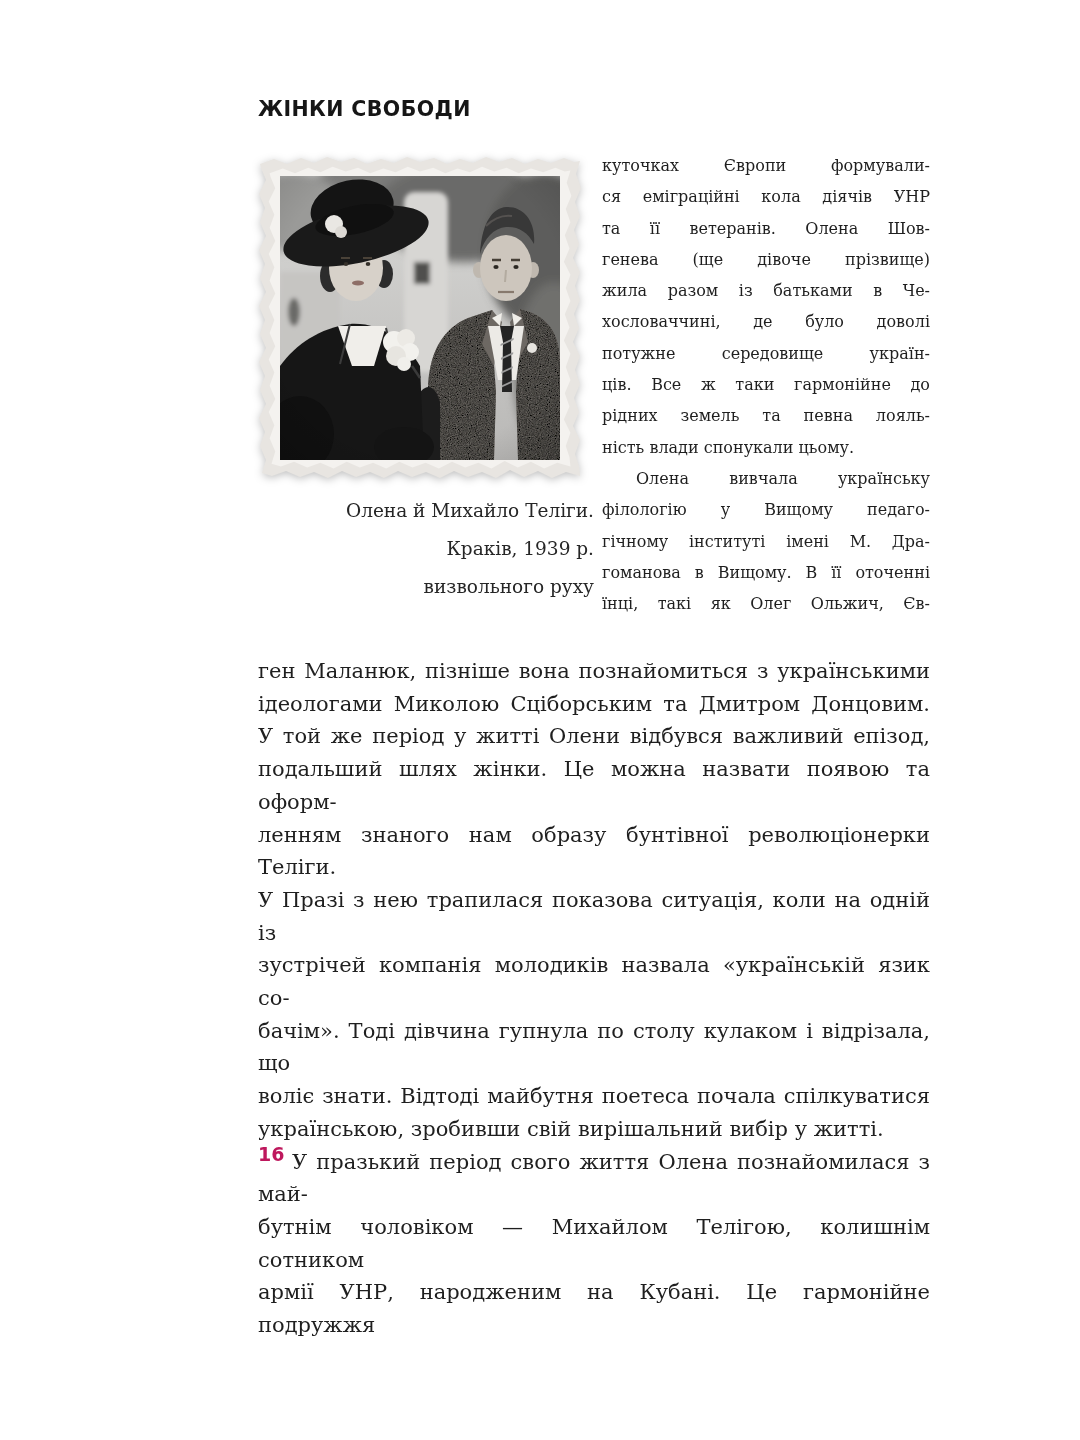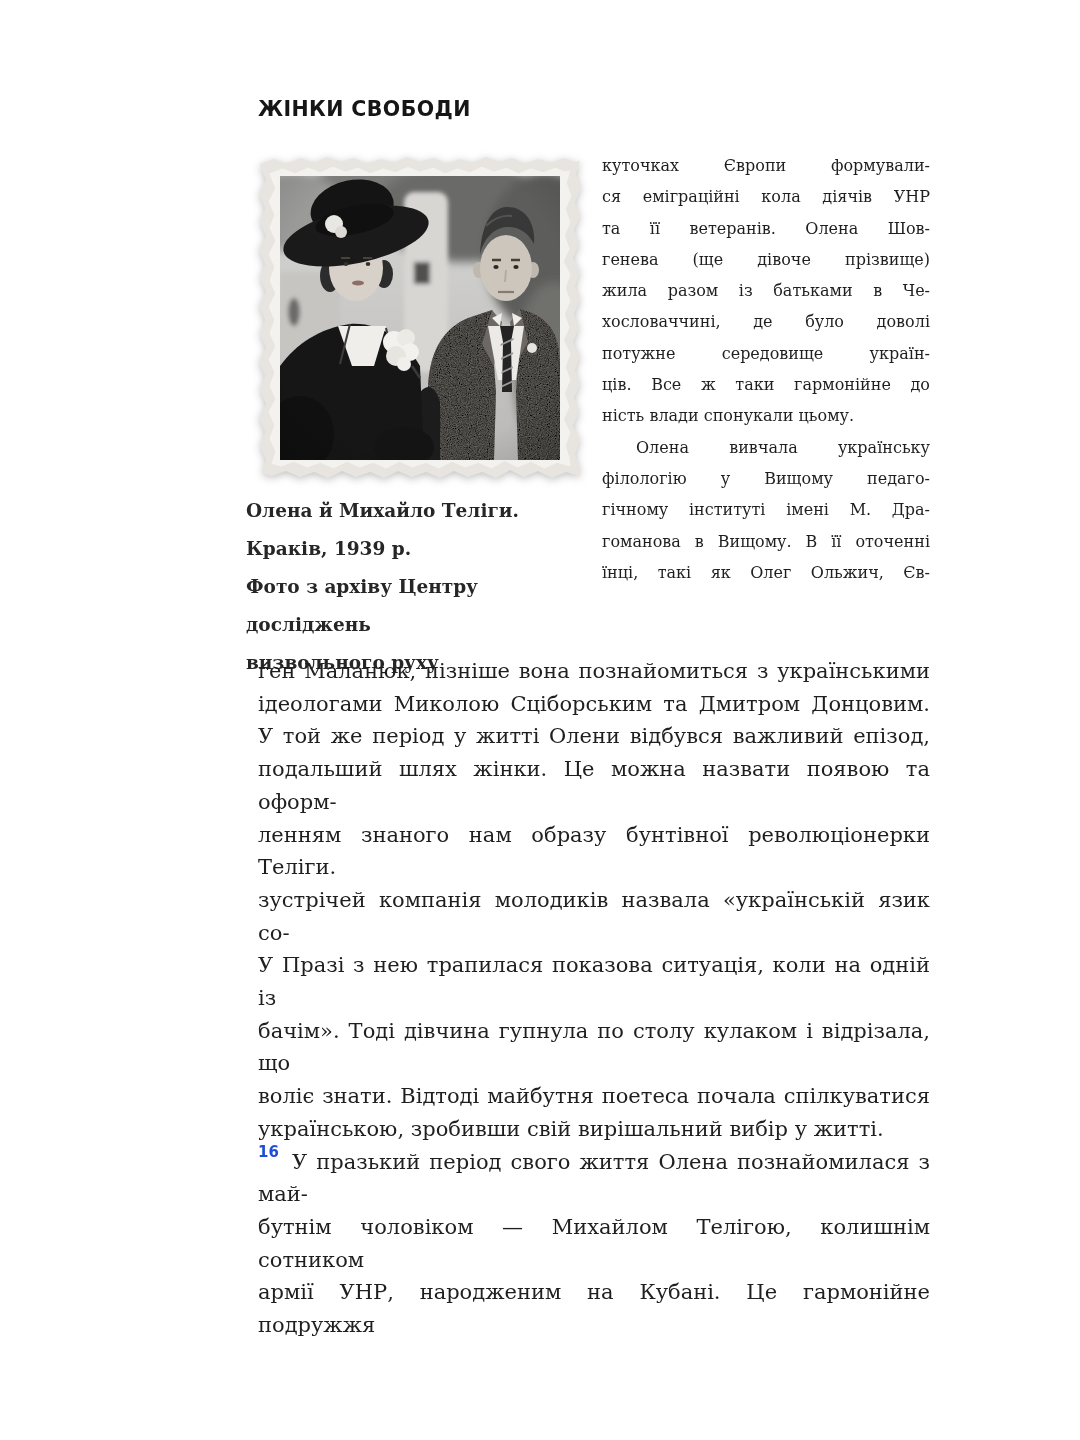--- a/index.html
+++ b/index.html
@@ -19,38 +19,38 @@
   }
   .photo-svg{
     position:absolute;left:214px;top:152px;width:332px;height:332px;
     filter:drop-shadow(0 2px 4px rgba(0,0,0,0.25));
   }
   .caption{
     position:absolute;left:206px;top:492px;width:348px;
     font-family:"DejaVu Serif","Liberation Serif",serif;
     font-size:18.5px;line-height:38px;color:#262626;
   }
-  .capline{text-align:left;font-weight:bold;}
+  .capline{text-align:right;}
   .column-text{
     position:absolute;left:562px;top:150px;width:328px;
     font-family:"DejaVu Serif","Liberation Serif",serif;
     font-size:16px;line-height:31.3px;color:#1f1f1f;
   }
   .body-text{
     position:absolute;left:218px;top:655px;width:672px;
     font-family:"DejaVu Serif","Liberation Serif",serif;
     font-size:21px;line-height:32.7px;color:#1f1f1f;
   }
   .tline{text-align:justify;text-align-last:justify;}
   .tline.end{text-align-last:left;}
   .tline.indent{text-indent:34px;}
   .pageno{
     position:absolute;left:218px;top:1143px;
     font-family:"DejaVu Sans","Liberation Sans",sans-serif;
-    font-weight:bold;font-size:15px;color:#1d4ed8;
+    font-weight:bold;font-size:19px;color:#be185d;
   }
 </style>
 </head>
 <body>
 
 <div class="page">
 
   <div class="header">ЖІНКИ СВОБОДИ</div>
 
   <svg class="photo-svg" viewBox="0 0 332 332" role="img" aria-label="Чорно-біле фото: Олена й Михайло Теліги">
@@ -177,49 +177,49 @@
         </g>
       </g>
 
       <rect x="26" y="24" width="280" height="284" fill="url(#vig)"></rect>
     </g>
   </svg>
 
   <div class="caption">
       <div class="capline">Олена й Михайло Теліги.</div>
       <div class="capline">Краків, 1939 р.</div>
-      <div class="capline">Фото з архіву Центру досліджень</div>
       <div class="capline">визвольного руху</div>
     </div>
 
   <div class="column-text">
       <div class="tline">куточках Європи формували-</div>
       <div class="tline">ся еміграційні кола діячів УНР</div>
       <div class="tline">та її ветеранів. Олена Шов-</div>
       <div class="tline">генева (ще дівоче прізвище)</div>
       <div class="tline">жила разом із батьками в Че-</div>
       <div class="tline">хословаччині, де було доволі</div>
       <div class="tline">потужне середовище україн-</div>
       <div class="tline">ців. Все ж таки гармонійне до</div>
+      <div class="tline">рідних земель та певна лояль-</div>
       <div class="tline end">ність влади спонукали цьому.</div>
       <div class="tline indent">Олена вивчала українську</div>
       <div class="tline">філологію у Вищому педаго-</div>
       <div class="tline">гічному інституті імені М. Дра-</div>
       <div class="tline">гоманова в Вищому. В її оточенні</div>
       <div class="tline">їнці, такі як Олег Ольжич, Єв-</div>
     </div>
 
   <div class="body-text">
       <div class="tline">ген Маланюк, пізніше вона познайомиться з українськими</div>
       <div class="tline">ідеологами Миколою Сціборським та Дмитром Донцовим.</div>
       <div class="tline">У той же період у житті Олени відбувся важливий епізод,</div>
       <div class="tline">подальший шлях жінки. Це можна назвати появою та оформ-</div>
       <div class="tline">ленням знаного нам образу бунтівної революціонерки Теліги.</div>
+      <div class="tline">У Празі з нею трапилася показова ситуація, коли на одній із</div>
       <div class="tline">зустрічей компанія молодиків назвала «українській язик со-</div>
-      <div class="tline">У Празі з нею трапилася показова ситуація, коли на одній із</div>
       <div class="tline">бачім». Тоді дівчина гупнула по столу кулаком і відрізала, що</div>
       <div class="tline">воліє знати. Відтоді майбутня поетеса почала спілкуватися</div>
       <div class="tline end">українською, зробивши свій вирішальний вибір у житті.</div>
       <div class="tline indent">У празький період свого життя Олена познайомилася з май-</div>
       <div class="tline">бутнім чоловіком — Михайлом Телігою, колишнім сотником</div>
       <div class="tline">армії УНР, народженим на Кубані. Це гармонійне подружжя</div>
     </div>
 
   <div class="pageno">16</div>
 

